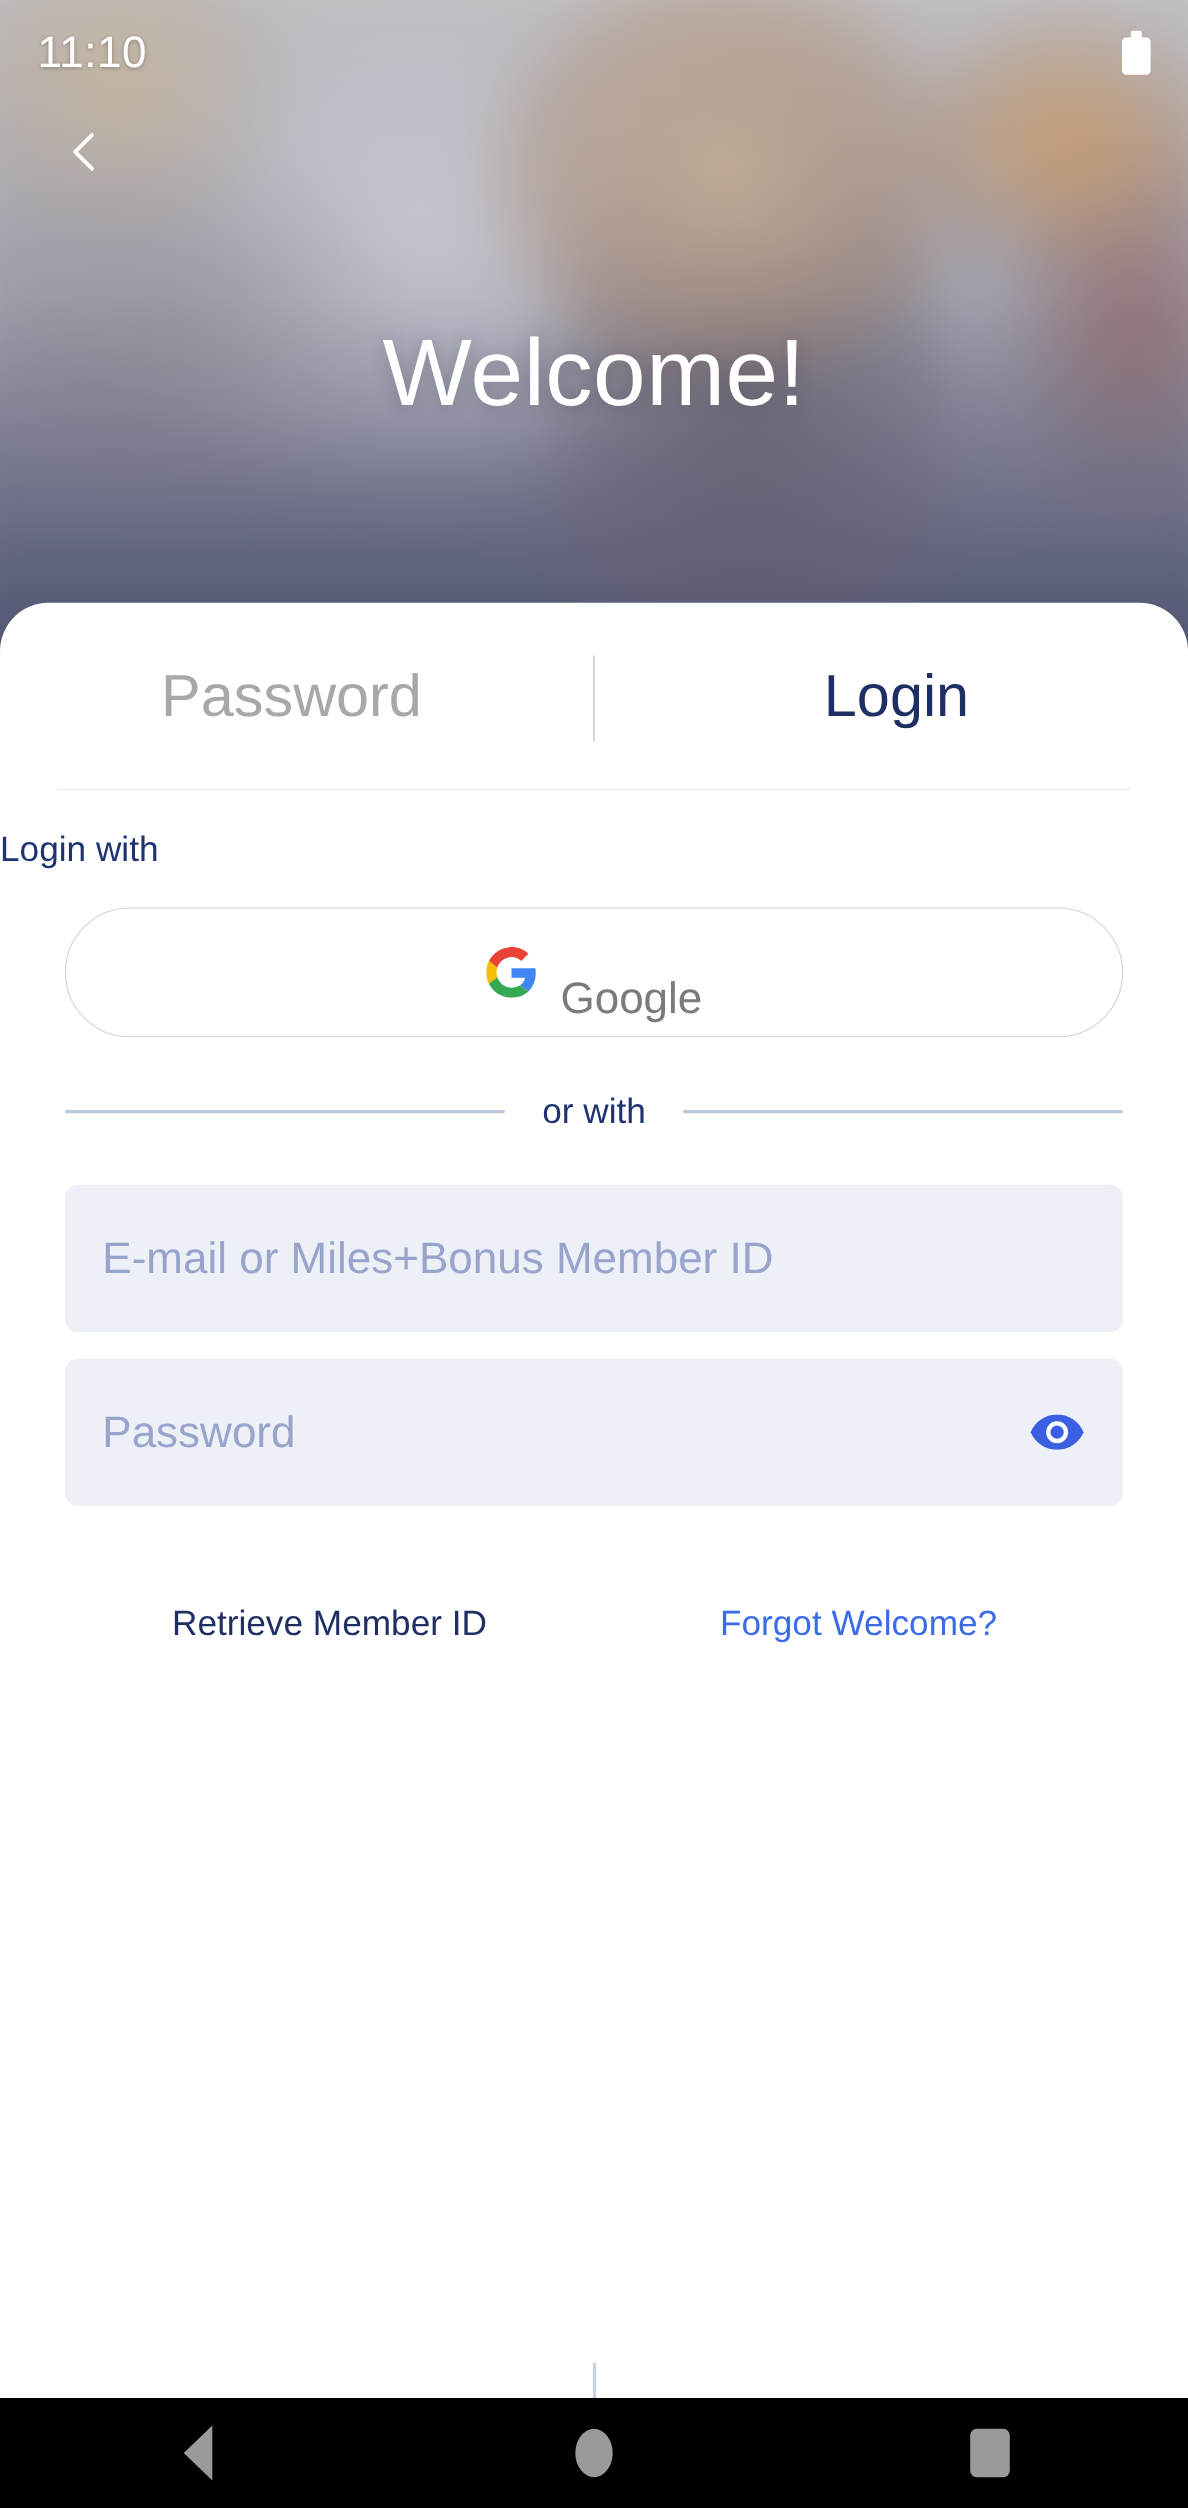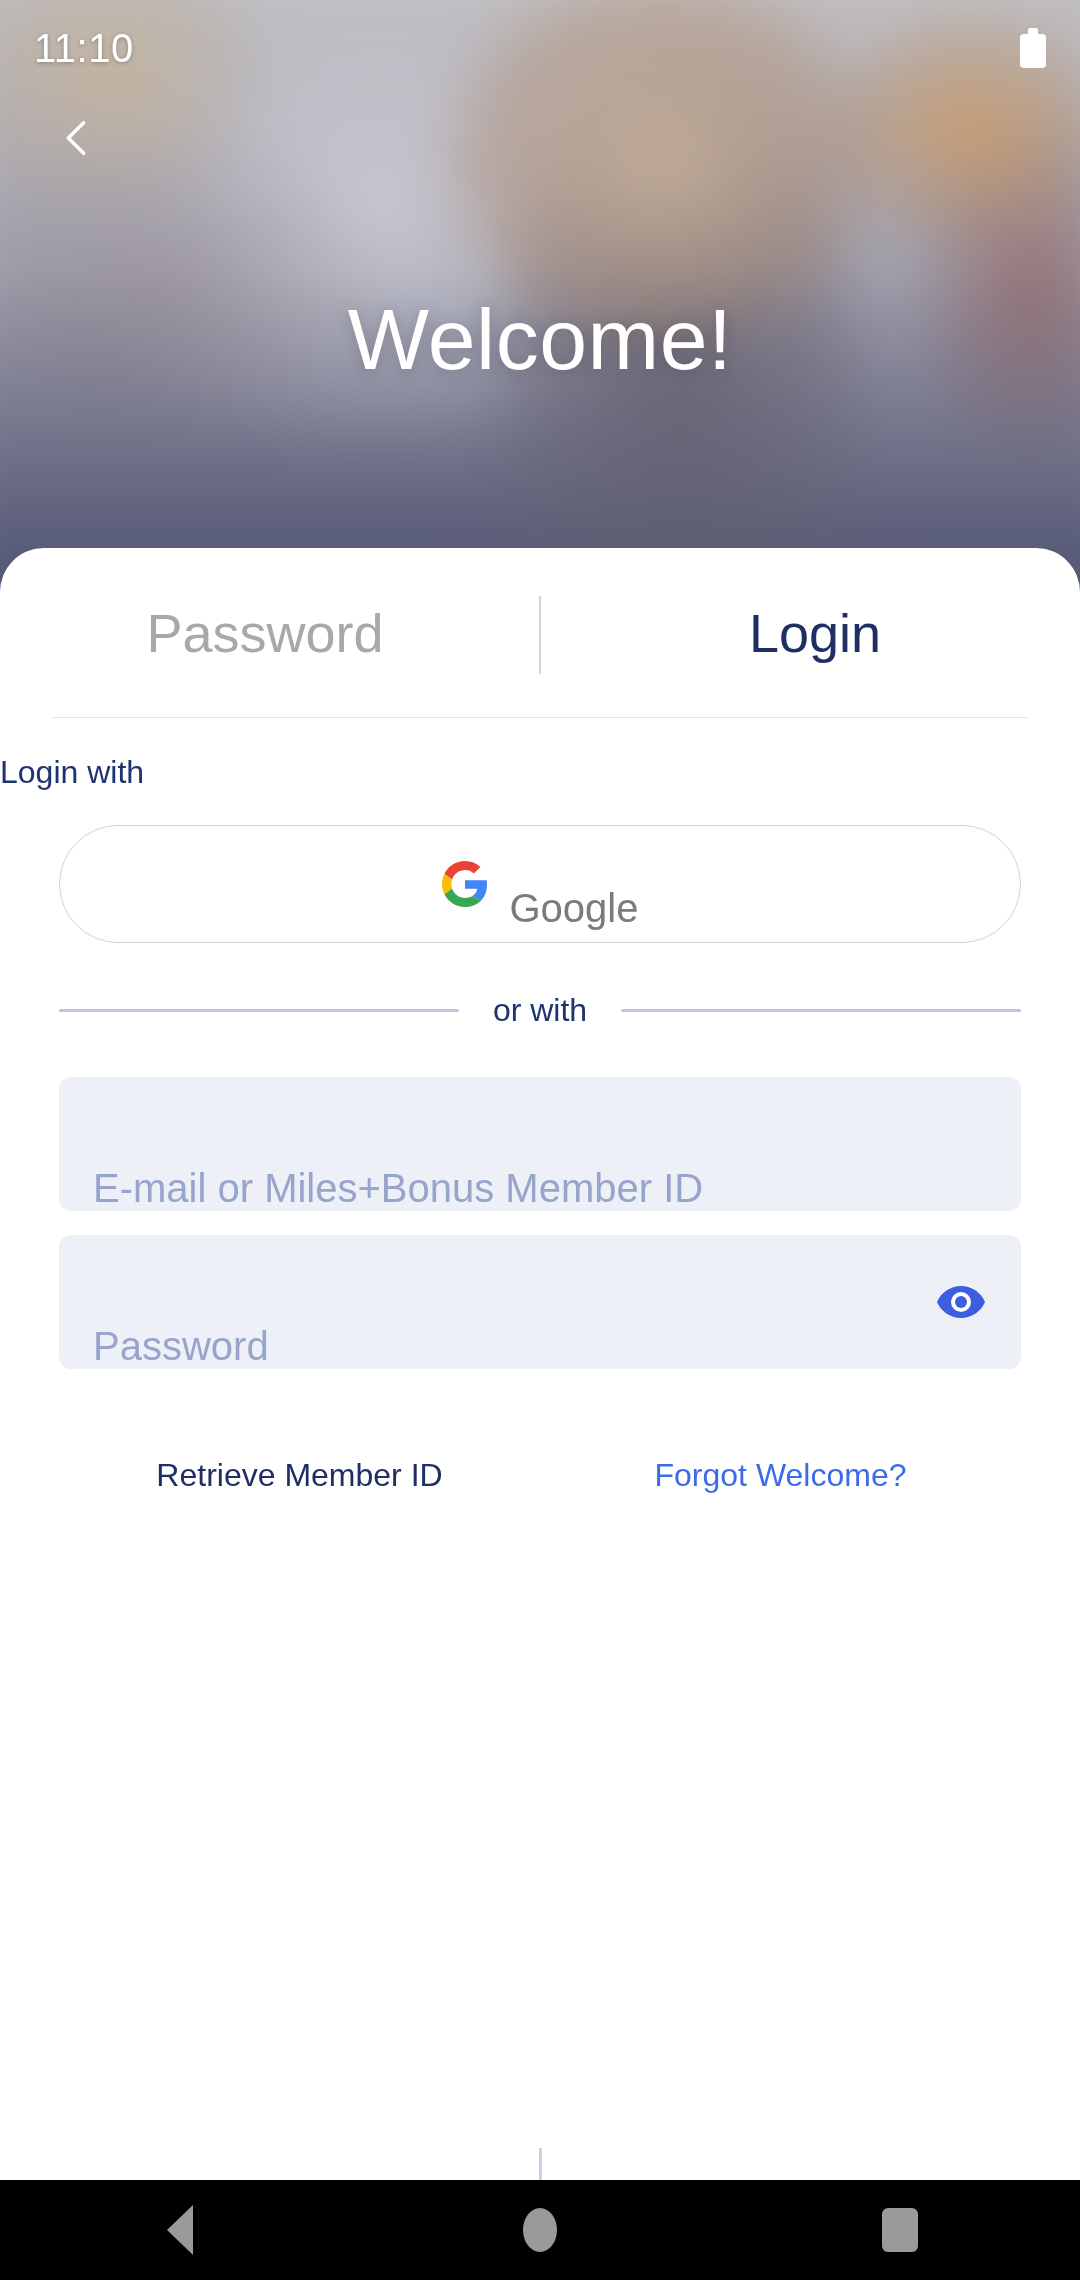--- a/index.html
+++ b/index.html
@@ -104,21 +104,21 @@
   #orwith-row {
     margin:44px auto 0; width:962px; height:46px;
     display:flex; align-items:center; justify-content:center; gap:34px;
   }
   .orwith-line { flex:1; height:3px; background:#bcc6dc; border-radius:2px; }
   #orwith-label { font-size:32px; color:#1f3370; white-space:nowrap; }
 
   
   .field {
     margin:0 auto; width:962px; height:134px; background:#edf0f7; border-radius:12px;
-    display:flex; align-items:flex-end; padding:0 34px; position:relative;
+    display:flex; align-items:center; padding:0 34px; position:relative;
   }
   #email-field { margin-top:44px; }
   #password-field { margin-top:24px; }
   .field-placeholder { font-size:40px; color:#98a4cc; font-weight:400; }
   #toggle-password { position:absolute; right:34px; top:50%; transform:translateY(-50%); width:52px; height:52px; display:flex; align-items:center; justify-content:center; }
   #toggle-password svg { width:50px; height:32px; }
 
   
   #links-row {
     position:relative; margin:0 auto; width:962px; height:212px;

